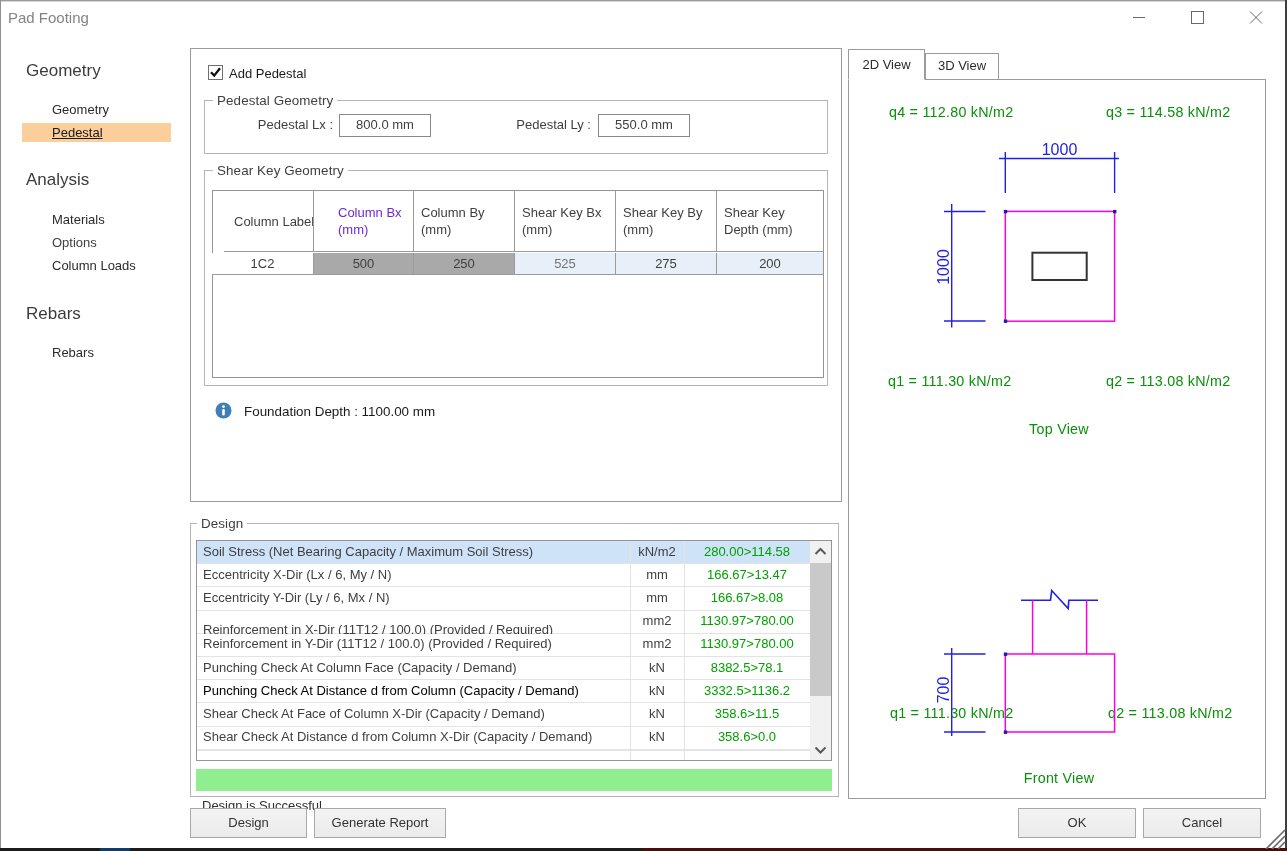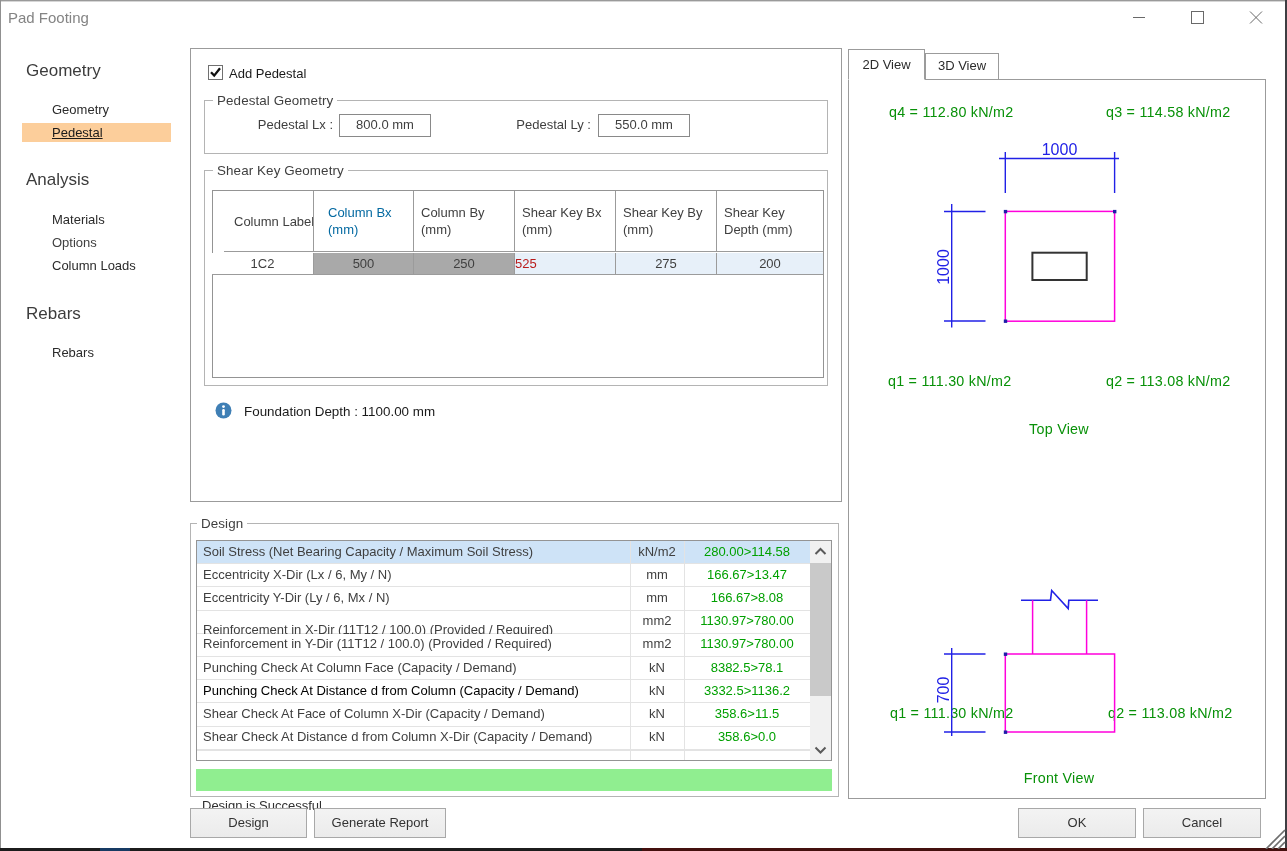--- a/index.html
+++ b/index.html
@@ -61,26 +61,26 @@
 <div class="t" style="left:598px;top:117px;width:92px;text-align:center;">550.0 mm</div>
 
 <div class="gb" style="left:204px;top:170px;width:624px;height:216px;"></div>
 <div class="gbl" style="left:213px;top:163px;">Shear Key Geometry</div>
 
 <div class="abs" style="left:212px;top:190px;width:612px;height:188px;border:1px solid #949494;background:#fff;"></div>
 
 <div class="abs" id="skt">
     <div style="position:absolute;left:224px;top:191px;width:101px;height:61px;border-bottom:1px solid #9b9b9b;font-size:13px;color:#3f3f3f;display:flex;flex-direction:column;justify-content:center;padding-left:10px;line-height:17px;">Column Label</div>
     <div style="position:absolute;left:212px;top:253px;width:101px;height:22px;border-bottom:1px solid #9b9b9b;background:#fff;font-size:13px;color:#3f3f3f;text-align:center;line-height:22px;">1C2</div>
-    <div style="position:absolute;left:313px;top:191px;width:100px;height:61px;border-left:1px solid #9b9b9b;border-bottom:1px solid #9b9b9b;font-size:13px;color:#0369a1;display:flex;flex-direction:column;justify-content:center;padding-left:14px;line-height:17px;">Column Bx<br>(mm)</div>
+    <div style="position:absolute;left:313px;top:191px;width:100px;height:61px;border-left:1px solid #9b9b9b;border-bottom:1px solid #9b9b9b;font-size:13px;color:#6d28d9;display:flex;flex-direction:column;justify-content:center;padding-left:24px;line-height:17px;">Column Bx<br>(mm)</div>
     <div style="position:absolute;left:313px;top:253px;width:100px;height:22px;border-left:1px solid #9b9b9b;border-bottom:1px solid #9b9b9b;background:#a9a9a9;font-size:13px;color:#3f3f3f;text-align:center;line-height:22px;">500</div>
     <div style="position:absolute;left:413px;top:191px;width:101px;height:61px;border-left:1px solid #9b9b9b;border-bottom:1px solid #9b9b9b;font-size:13px;color:#3f3f3f;display:flex;flex-direction:column;justify-content:center;padding-left:7px;line-height:17px;">Column By<br>(mm)</div>
     <div style="position:absolute;left:413px;top:253px;width:101px;height:22px;border-left:1px solid #9b9b9b;border-bottom:1px solid #9b9b9b;background:#a9a9a9;font-size:13px;color:#3f3f3f;text-align:center;line-height:22px;">250</div>
     <div style="position:absolute;left:514px;top:191px;width:101px;height:61px;border-left:1px solid #9b9b9b;border-bottom:1px solid #9b9b9b;font-size:13px;color:#3f3f3f;display:flex;flex-direction:column;justify-content:center;padding-left:7px;line-height:17px;">Shear Key Bx<br>(mm)</div>
-    <div style="position:absolute;left:514px;top:253px;width:101px;height:22px;border-left:1px solid #9b9b9b;border-bottom:1px solid #9b9b9b;background:#e7f0f9;font-size:13px;color:#b91c1c;text-align:left;line-height:22px;">525</div>
+    <div style="position:absolute;left:514px;top:253px;width:101px;height:22px;border-left:1px solid #9b9b9b;border-bottom:1px solid #9b9b9b;background:#e7f0f9;font-size:13px;color:#737373;text-align:center;line-height:22px;">525</div>
     <div style="position:absolute;left:615px;top:191px;width:101px;height:61px;border-left:1px solid #9b9b9b;border-bottom:1px solid #9b9b9b;font-size:13px;color:#3f3f3f;display:flex;flex-direction:column;justify-content:center;padding-left:7px;line-height:17px;">Shear Key By<br>(mm)</div>
     <div style="position:absolute;left:615px;top:253px;width:101px;height:22px;border-left:1px solid #9b9b9b;border-bottom:1px solid #9b9b9b;background:#e7f0f9;font-size:13px;color:#3f3f3f;text-align:center;line-height:22px;">275</div>
     <div style="position:absolute;left:716px;top:191px;width:107px;height:61px;border-left:1px solid #9b9b9b;border-bottom:1px solid #9b9b9b;font-size:13px;color:#3f3f3f;display:flex;flex-direction:column;justify-content:center;padding-left:7px;line-height:17px;">Shear Key<br>Depth (mm)</div>
     <div style="position:absolute;left:716px;top:253px;width:107px;height:22px;border-left:1px solid #9b9b9b;border-bottom:1px solid #9b9b9b;background:#e7f0f9;font-size:13px;color:#3f3f3f;text-align:center;line-height:22px;">200</div>
   </div>
 
 <svg class="abs" style="left:215px;top:402px;" width="17" height="17" viewBox="0 0 17 17">
   <circle cx="8.5" cy="8.5" r="8" fill="#3f7fb5"></circle>
   <circle cx="8.5" cy="4.6" r="1.4" fill="#fff"></circle>
   <rect x="7.2" y="7" width="2.6" height="6.5" rx="1.2" fill="#fff"></rect>

